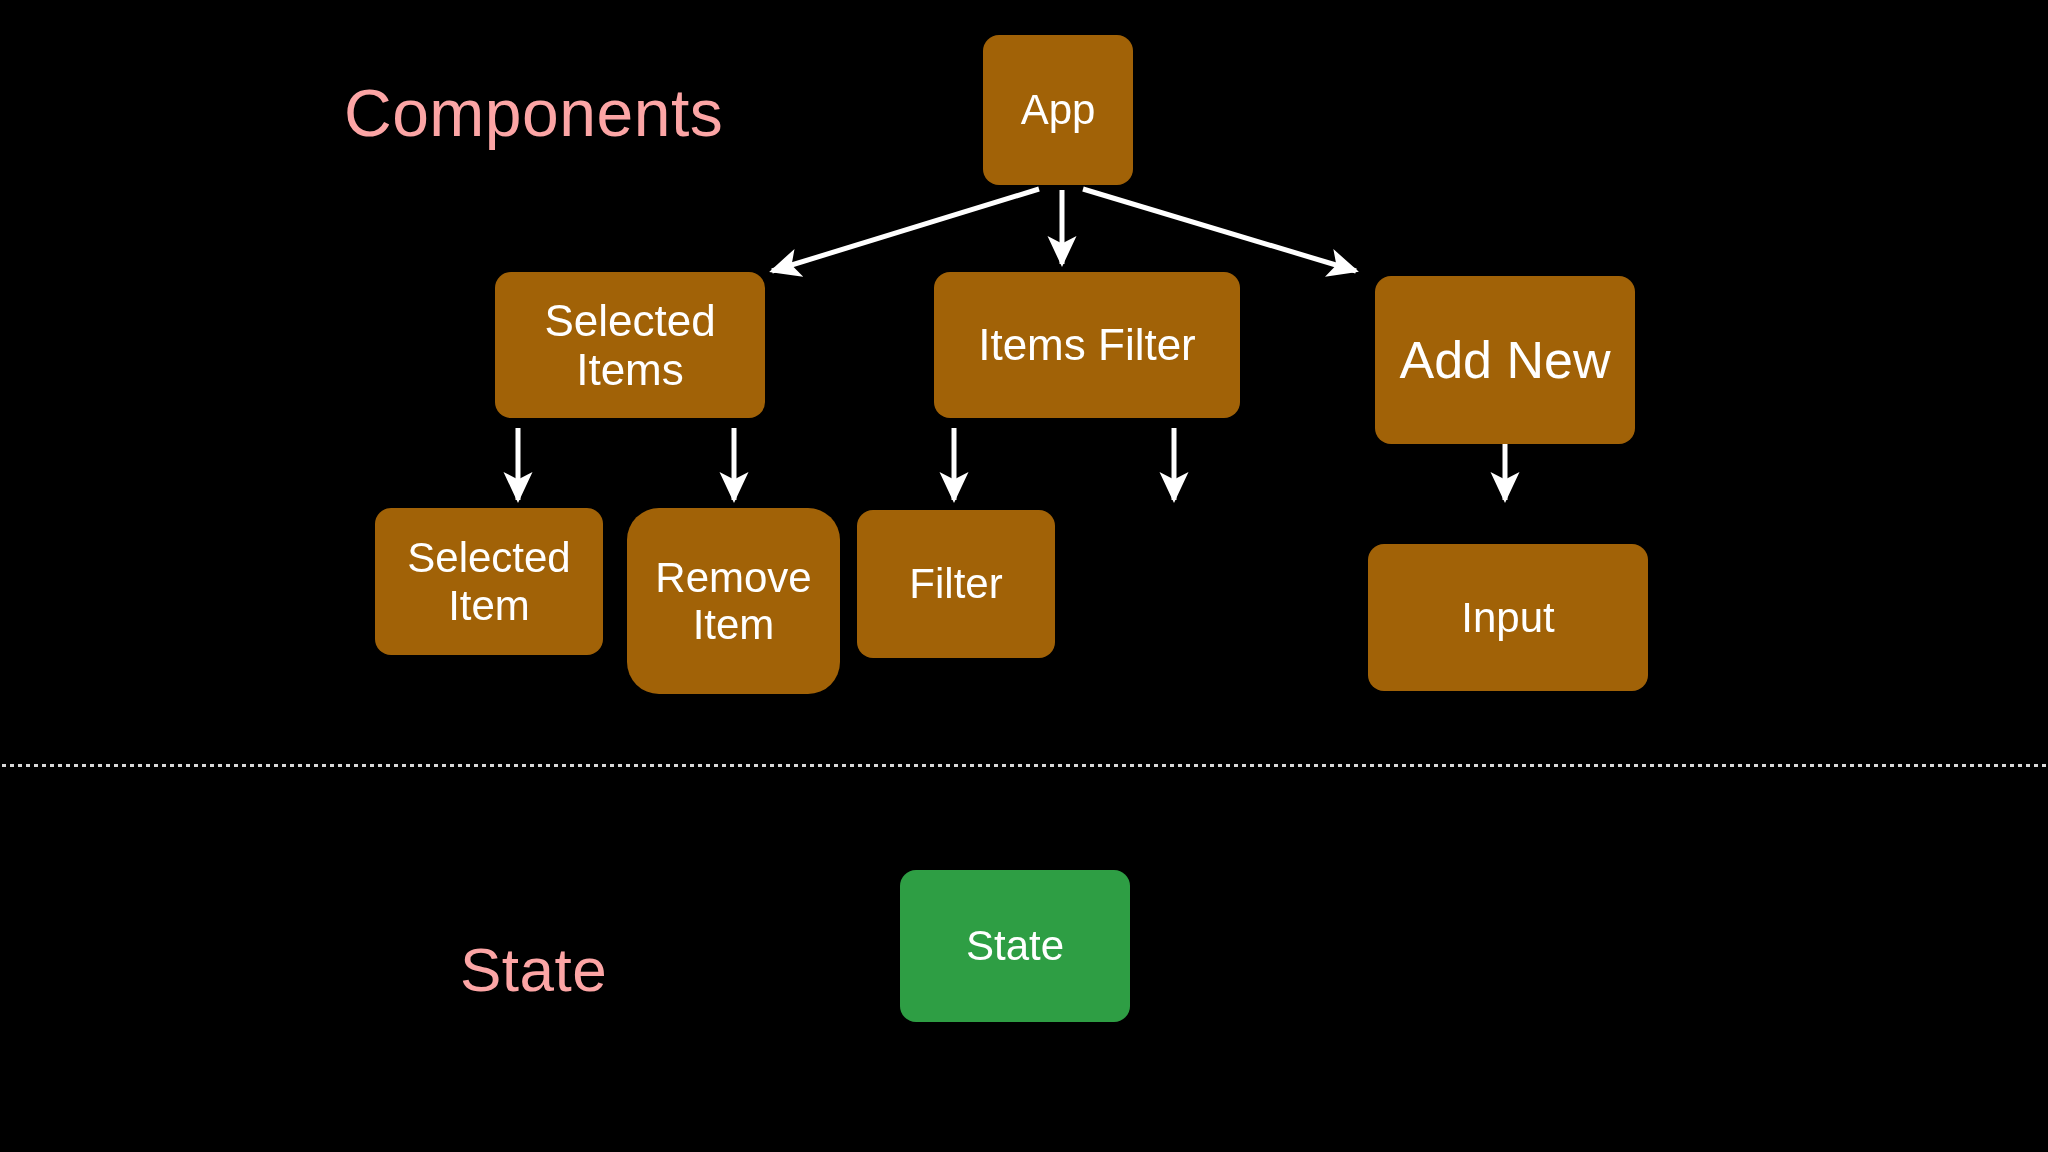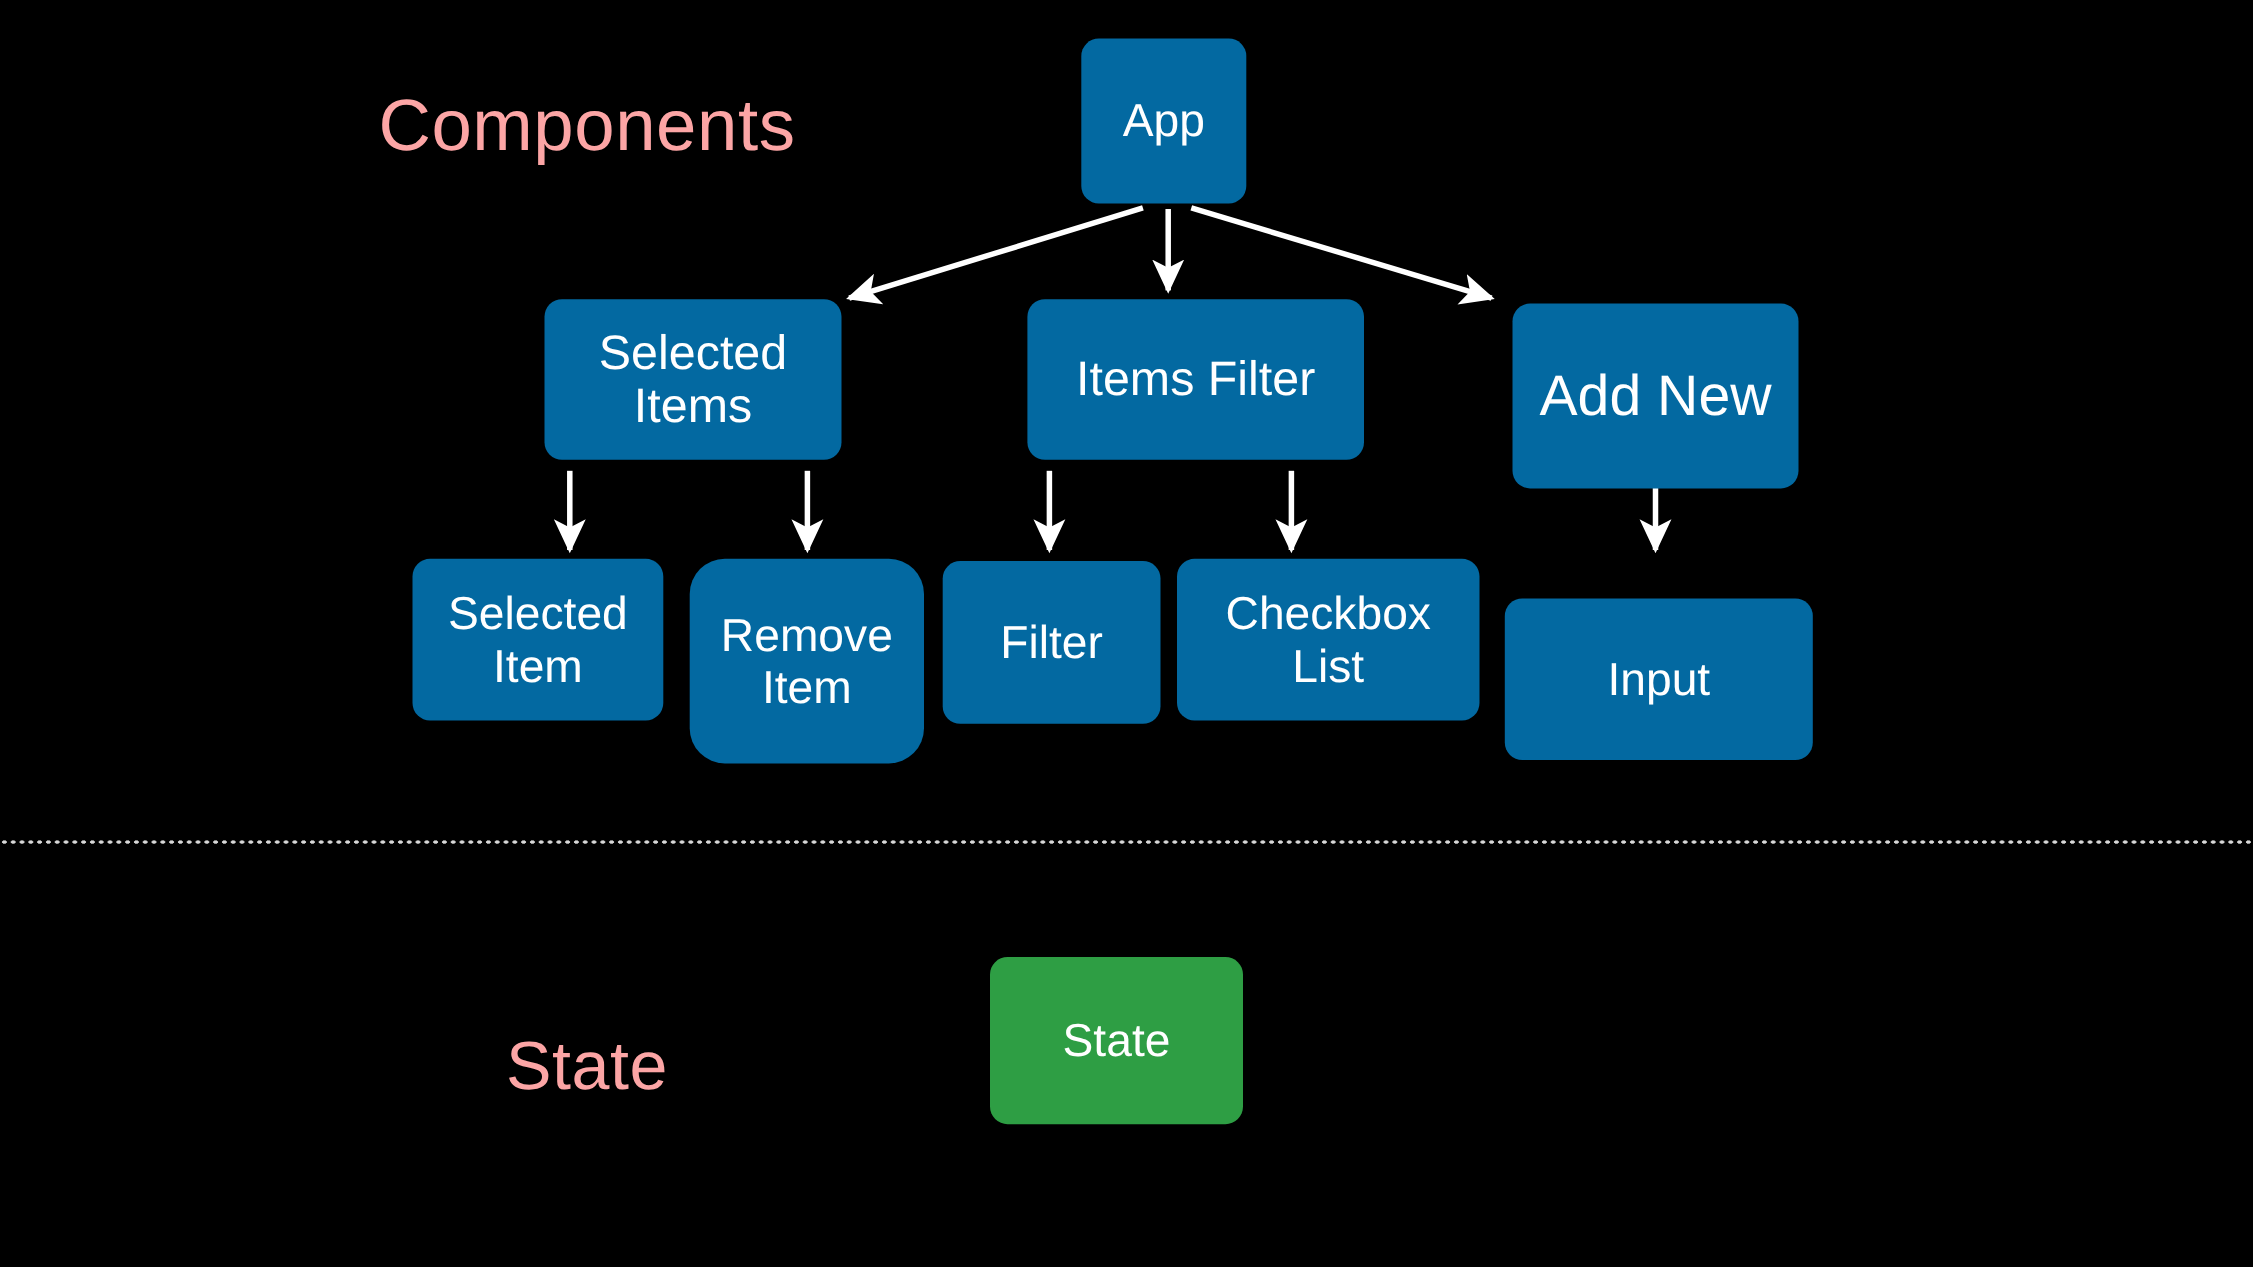--- a/index.html
+++ b/index.html
@@ -36,21 +36,21 @@
     justify-content:center;
     text-align:center;
     border-radius:16px;
     color:#ffffff;
     font-family:"Liberation Sans", sans-serif;
     font-weight:400;
     line-height:1.12;
     padding:4px 10px;
     white-space:pre-line;
   }
-  .node.blue  { background:#0369a1; }
+  .node.blue  { background:#a16207; }
   .node.green { background:#2e9e44; }
 
   
   #edges {
     position:absolute;
     left:0; top:0;
     width:2048px; height:1152px;
     pointer-events:none;
   }
 
@@ -121,24 +121,20 @@
 
   <div class="node blue" style="left:627px;top:508px;width:213px;height:186px;font-size:42px;border-radius:32px;">
     <span>Remove
 Item</span>
   </div>
 
   <div class="node blue" style="left:857px;top:510px;width:198px;height:148px;font-size:42px;">
     <span>Filter</span>
   </div>
 
-  <div class="node blue" style="left:1070px;top:508px;width:275px;height:147px;font-size:42px;">
-    <span>Checkbox
-List</span>
-  </div>
 
   <div class="node blue" style="left:1368px;top:508px;width:280px;height:147px;font-size:42px;margin-top:36px;">
     <span>Input</span>
   </div>
 
   <div id="divider"></div>
 
   <div class="node green" style="left:900px;top:870px;width:230px;height:152px;font-size:42px;">
     <span>State</span>
   </div>

